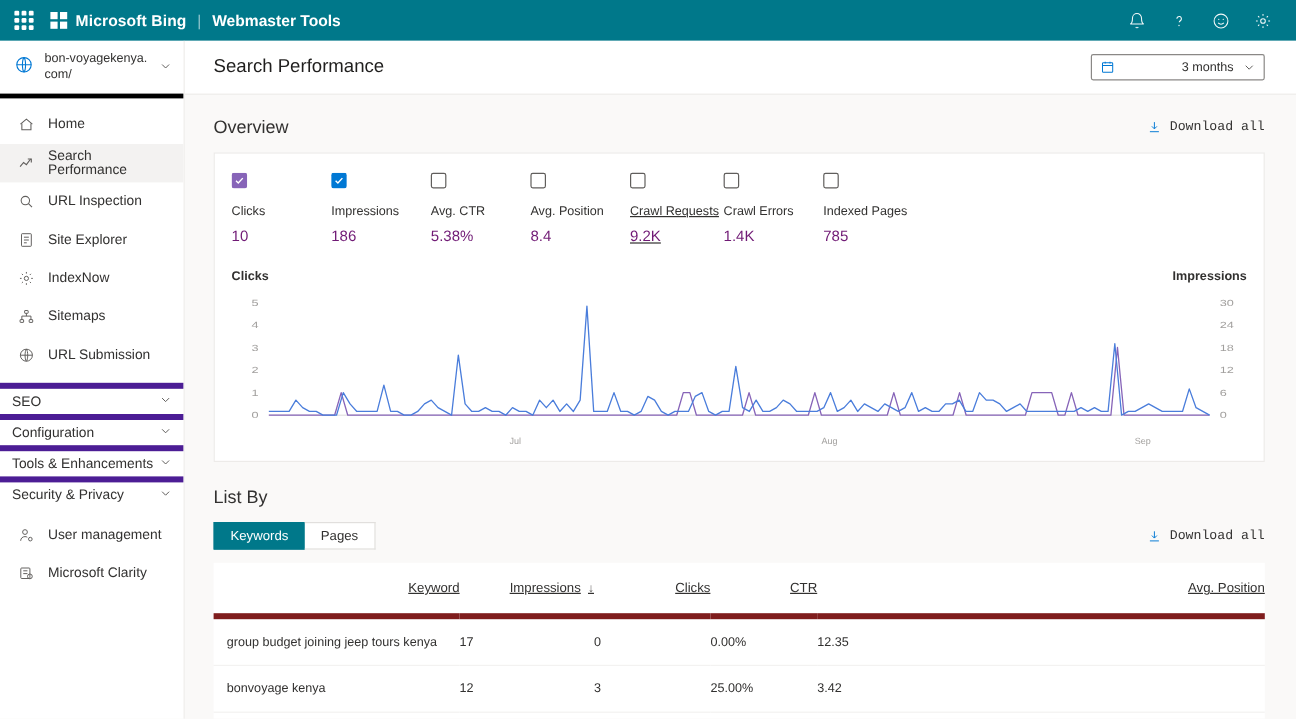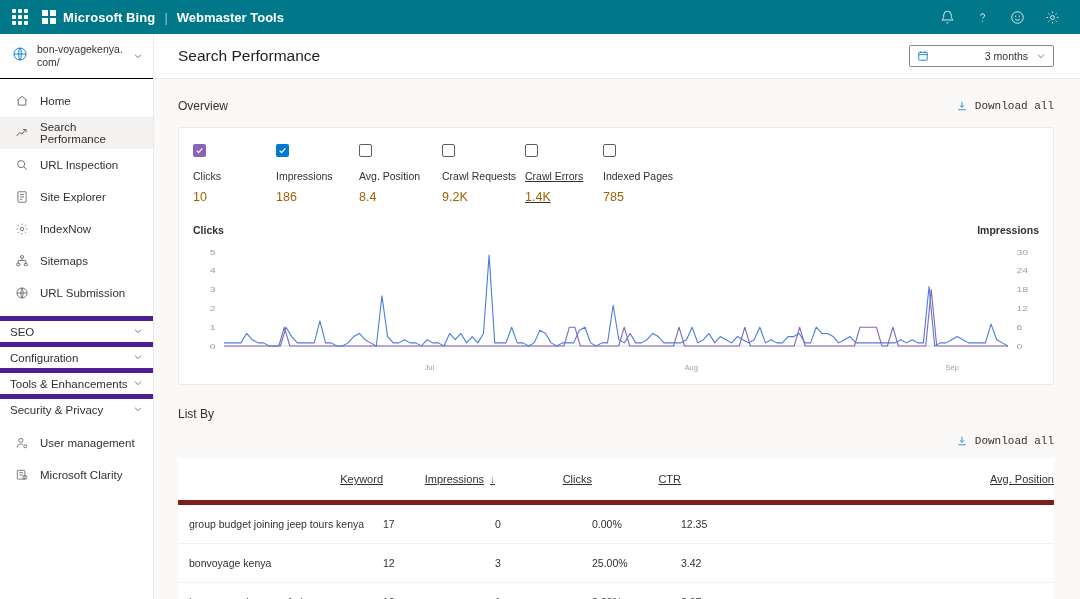--- a/index.html
+++ b/index.html
@@ -37,21 +37,21 @@
   
   .shell { display: flex; height: calc(599px - 34px); }
 
   
   .sidebar {
     width: 154px; background: #fff; border-right: 1px solid #edebe9;
     flex: 0 0 154px; overflow: hidden;
   }
   .site-sel {
     display:flex; align-items:center; gap: 9px;
-    padding: 9px 10px 9px 12px; border-bottom: 1px solid #000000;
+    padding: 9px 10px 9px 12px; border-bottom: 4px solid #000000;
     cursor: pointer; min-height: 45px; justify-content: space-between;
   }
   .site-sel .globe { flex: 0 0 16px; color:#0078d4; }
   .site-name { font-size: 10.5px; line-height: 13px; color:#323130;
     flex:1; word-break: break-all; }
   .chev { flex:0 0 10px; color:#605e5c; }
   .nav-item {
     display:flex; align-items:center; gap: 11px;
     height: 32px; padding: 0 10px 0 14px;
     font-size: 11.5px; color:#323130; cursor:pointer;
@@ -83,40 +83,40 @@
     border:1px solid #8a8886; background:#fff; border-radius:2px;
     height: 22px; padding: 0 7px; font-size:10.5px; color:#323130;
     cursor:pointer; min-width: 90px;
   }
   .datepick .cal { color:#0078d4; display:flex; }
   .datepick .dlbl { flex:1;margin-left:48px; }
   .datepick .dchev { color:#605e5c; display:flex; }
 
   .content { padding: 16px 26px 0 24px; }
   .sec-head { display:flex; align-items:center; height: 22px; margin-bottom: 10px; }
-  .sec-title { font-size: 12px; color:#323130; }
+  .sec-title { font-size: 15px; color:#323130; }
   .sec-spacer { flex:1; }
   .dl-all { display:flex; gap:7px; font-size:11px;
     color:#323130; cursor:pointer;font-family:Liberation Mono, monospace; }
   .dl-all .dlic { color:#0078d4; display:flex; }
 
   .card { background:#fff; border:1px solid #edebe9; }
 
   
   .metrics { display:flex; padding: 16px 14px 12px 14px; }
   .metric { flex: 0 0 83px; }
   .metric:nth-child(5) { flex: 0 0 78px; text-decoration: underline; }
   .cbx { width:13px; height:13px; border:1px solid #605e5c; border-radius:2px;
     background:#fff; margin-bottom:13px; cursor:pointer;
     display:flex; align-items:center; justify-content:center; }
   .cbx.on { border-color: transparent; }
   .cbx svg { display:none; }
   .cbx.on svg { display:block; }
   .m-label { font-size: 10.5px; color:#323130; margin-bottom: 8px; white-space:nowrap; }
-  .m-value { font-size: 12.5px; color:#a16207; }
+  .m-value { font-size: 12.5px; color:#701a75; }
 
   
   .chartbox { padding: 4px 14px 10px 14px; }
   .chart-legend { display:flex; font-size: 10.5px; font-weight:600; color:#323130;
     padding: 4px 0 6px 0; }
   .chart-legend .right { margin-left:auto; }
   .chart-wrap { position: relative; height: 120px; }
   .chart-wrap svg { display:block; width:100%; height:100%; }
   .ax-l, .ax-r { font-size: 7.5px; fill:#a19f9d; font-family:"Liberation Sans", sans-serif; }
   .ax-x { font-size: 7.5px; fill:#a19f9d; font-family:"Liberation Sans", sans-serif; text-anchor:middle; }
@@ -413,20 +413,25 @@
               <div class="cbx on" style="background:#0078d4">
                 <svg width="9" height="9" viewBox="0 0 24 24" fill="none" stroke="#ffffff" stroke-width="3.2">
                   <path d="M4.5 12.5l5 5 10-11"></path>
                 </svg>
               </div>
               <div class="m-label">Impressions</div>
               <div class="m-value">186</div>
             </div>
             <div class="metric">
               <div class="cbx"></div>
+              <div class="m-label">Avg. CTR</div>
+              <div class="m-value">5.38%</div>
+            </div>
+            <div class="metric">
+              <div class="cbx"></div>
               <div class="m-label">Avg. Position</div>
               <div class="m-value">8.4</div>
             </div>
             <div class="metric">
               <div class="cbx"></div>
               <div class="m-label">Crawl Requests</div>
               <div class="m-value">9.2K</div>
             </div>
             <div class="metric">
               <div class="cbx"></div>
@@ -471,20 +476,24 @@
             </svg>
         </div>
       </section>
 
       <div class="listby">
         <div class="sec-head">
           <span class="sec-title">List By</span>
         </div>
 
         <div class="pivot-row">
+          <div class="pivots">
+            <div class="pivot active" style="background: rgb(0, 120, 138); border-color: rgb(0, 120, 138);">Keywords</div>
+            <div class="pivot">Pages</div>
+          </div>
           <span class="pivot-spacer"></span>
           <span class="dl-all">
             <span class="dlic">
               <svg width="12" height="12" viewBox="0 0 24 24" fill="none" stroke="#0078d4" stroke-width="1.6">
                 <path d="M12 3.5v11"></path>
                   <path d="M7.8 10.6L12 14.8l4.2-4.2"></path>
                   <path d="M4.5 19.5h15"></path>
                 </svg>
             </span>
             <span>Download all</span>

